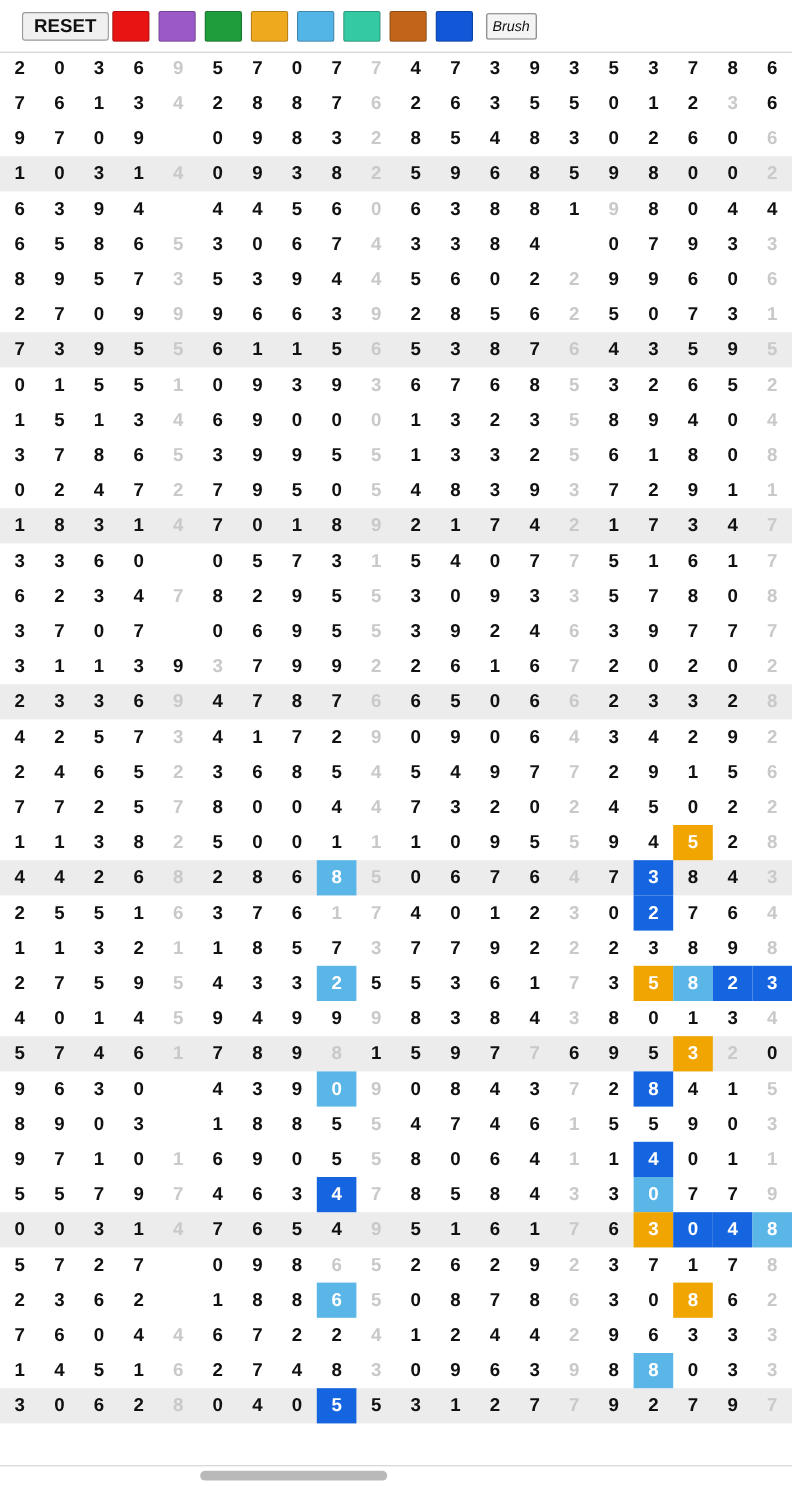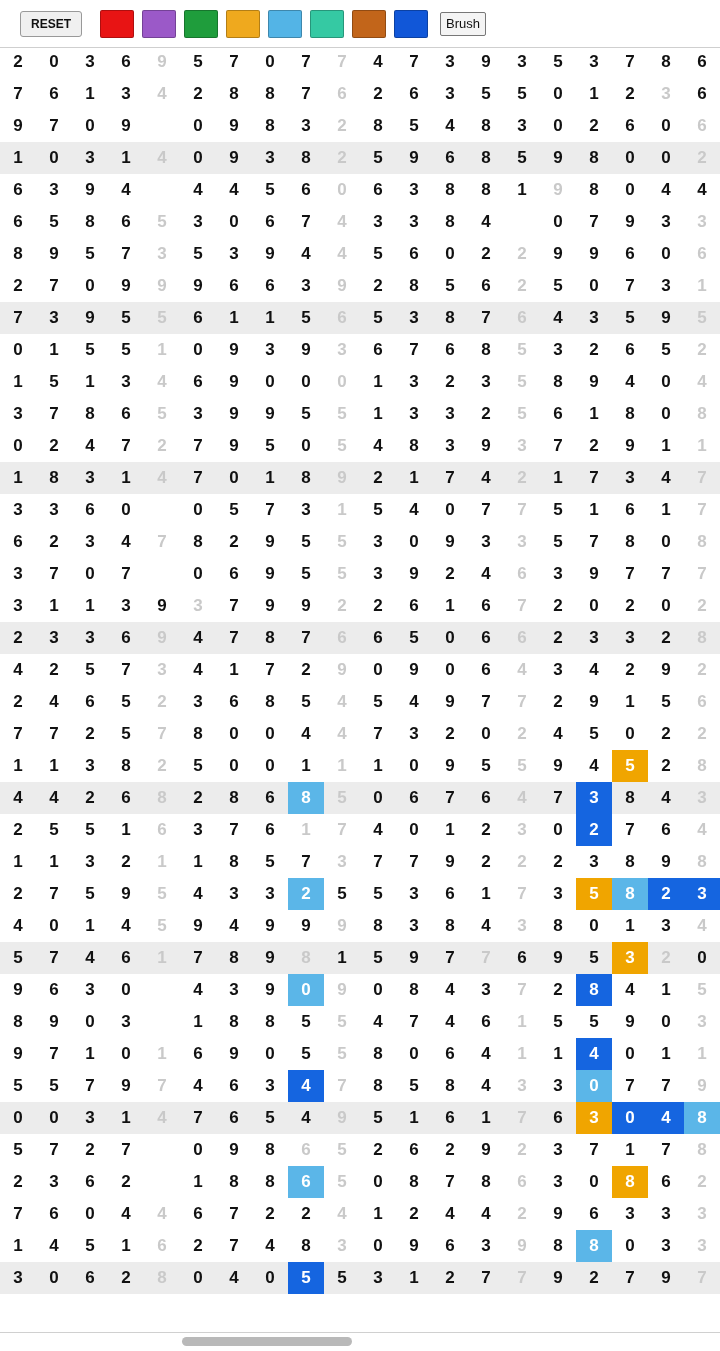--- a/index.html
+++ b/index.html
@@ -4,28 +4,28 @@
 <style>
   html,body{margin:0;padding:0;background:#fff;}
   body{width:720px;height:1351px;font-family:"Liberation Sans",sans-serif;overflow:hidden;}
   #app{position:relative;width:720px;height:1351px;background:#ffffff;}
 
   
   #toolbar{position:absolute;left:0;top:0;width:720px;height:48px;background:#ffffff;
            border-bottom:1px solid #cfcfcf;display:flex;align-items:center;
            padding:0 6px;box-sizing:border-box;z-index:20;}
   #toolbar .leftpad{width:14px;height:1px;}
-  .reset-btn{height:26px;min-width:62px;padding:0 10px;font-size:12px;font-weight:bold;
+  .reset-btn{height:26px;min-width:62px;padding:0 10px;font-size:17px;font-weight:bold;
              font-family:"Liberation Sans",sans-serif;background:#f0f0f0;color:#111;
-             border:1px solid #999;border-radius:3px;cursor:pointer;margin-right:18px;text-align:center;}
+             border:1px solid #999;border-radius:3px;cursor:pointer;margin-right:3px;text-align:center;}
   .swatch{width:34px;height:28px;margin-right:8px;border:1px solid rgba(0,0,0,.25);
           border-radius:2px;cursor:pointer;box-sizing:border-box;}
   .brush-btn{height:24px;padding:1px 5px;font-size:13px;background:#f4f4f4;color:#111;
              border:1px solid #777;border-radius:2px;cursor:pointer;margin-left:4px;
-             font-family:"Liberation Sans",sans-serif;}
+             font-family:"Liberation Sans",sans-serif;font-style:italic;}
 
   
   #gridwrap{position:absolute;left:0;top:0;width:720px;height:1351px;overflow:hidden;}
   #grid{position:absolute;left:0;top:-18px;width:720px;}
   .row{display:flex;height:32px;align-items:stretch;}
   .row.band{background:#ececec;}
   .cell{flex:0 0 36px;width:36px;display:flex;align-items:center;justify-content:center;
         font-size:17px;font-weight:bold;color:#111;box-sizing:border-box;}
   .cell.faint{color:#c9c9c9;font-weight:bold;}
   .cell.sel-blue{background:#1565e0;color:#ffffff;}

